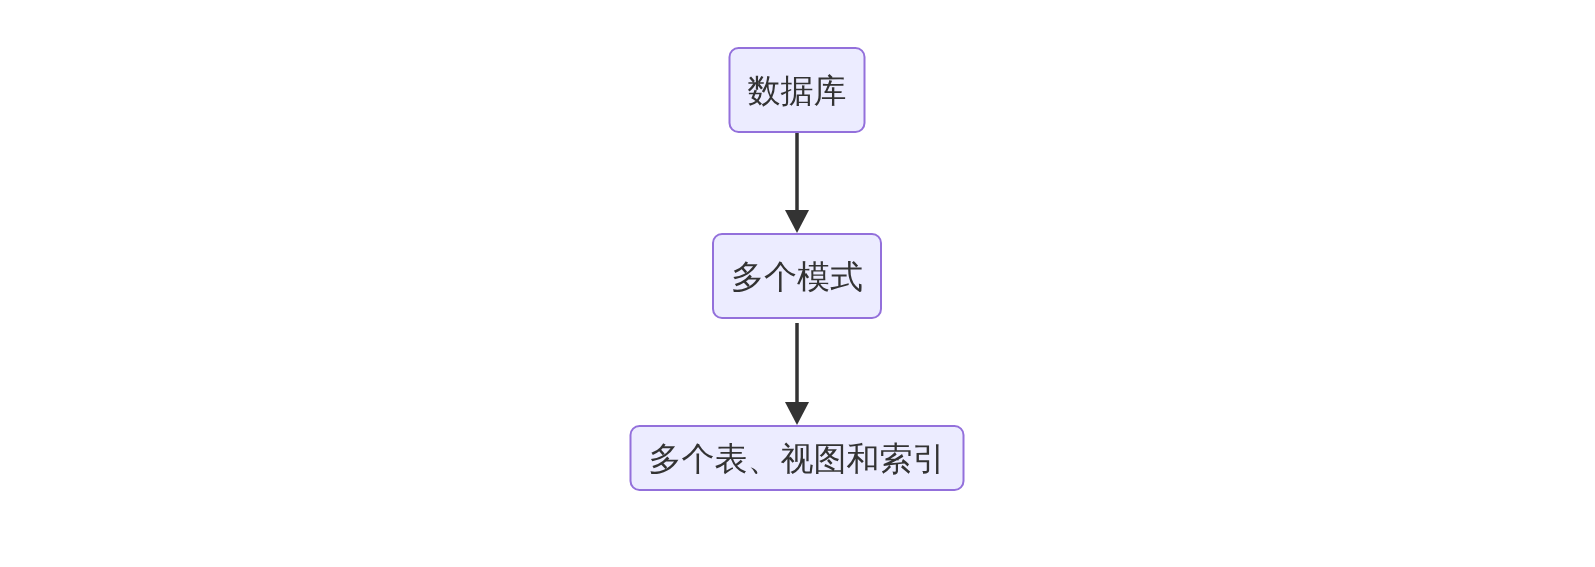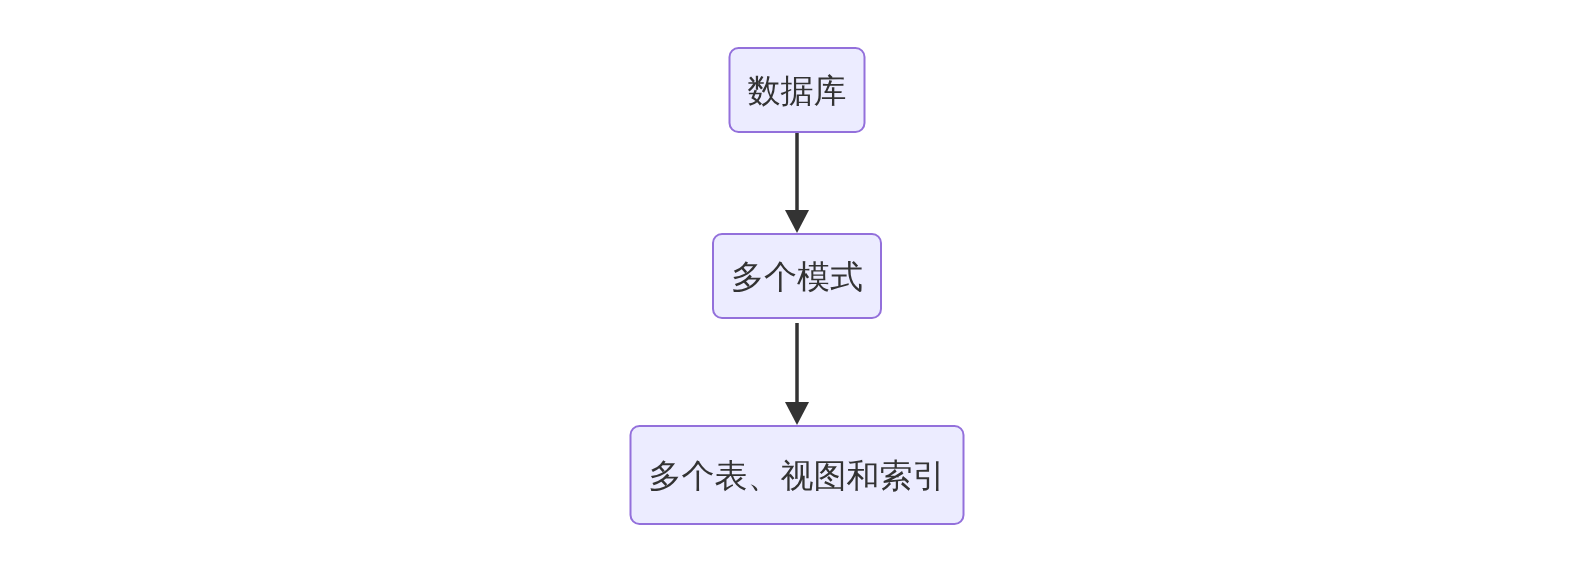--- a/index.html
+++ b/index.html
@@ -30,21 +30,21 @@
     white-space: nowrap;
   }
   .node-label {
     color: #333333;
     font-size: 33px;
     line-height: 1;
     letter-spacing: 0px;
   }
   .node-1 { top: 47px;  height: 86px; }
   .node-2 { top: 233px; height: 86px; }
-  .node-3 { top: 425px; height: 100px; }
+  .node-3 { top: 425px; height: 66px; }
   .edge {
     position: absolute;
     left: 797px;
     transform: translateX(-50%);
     display: block;
   }
   .edge-1 { top: 133px; }
   .edge-2 { top: 323px; }
 </style>
 </head>

